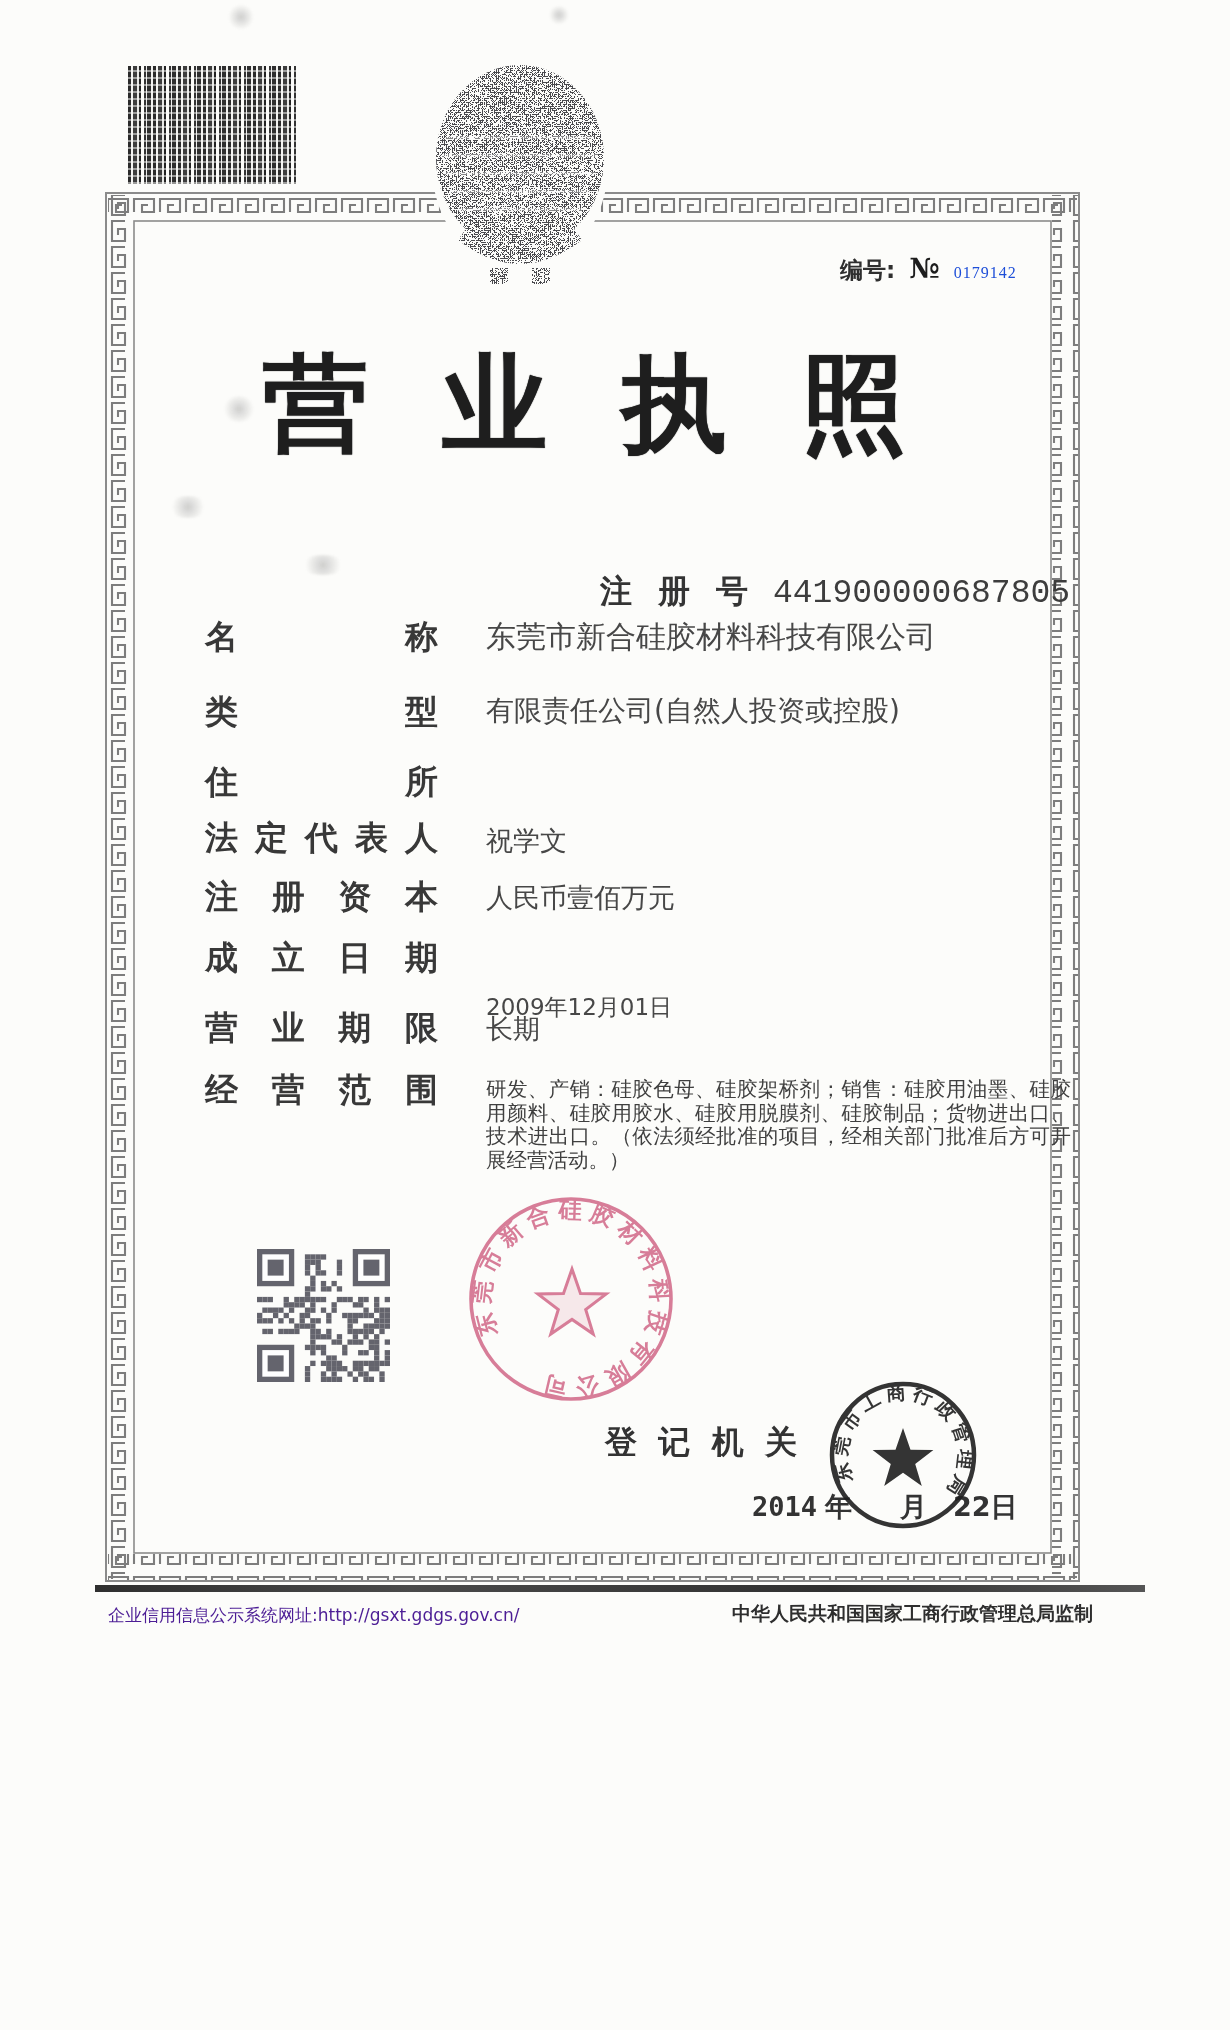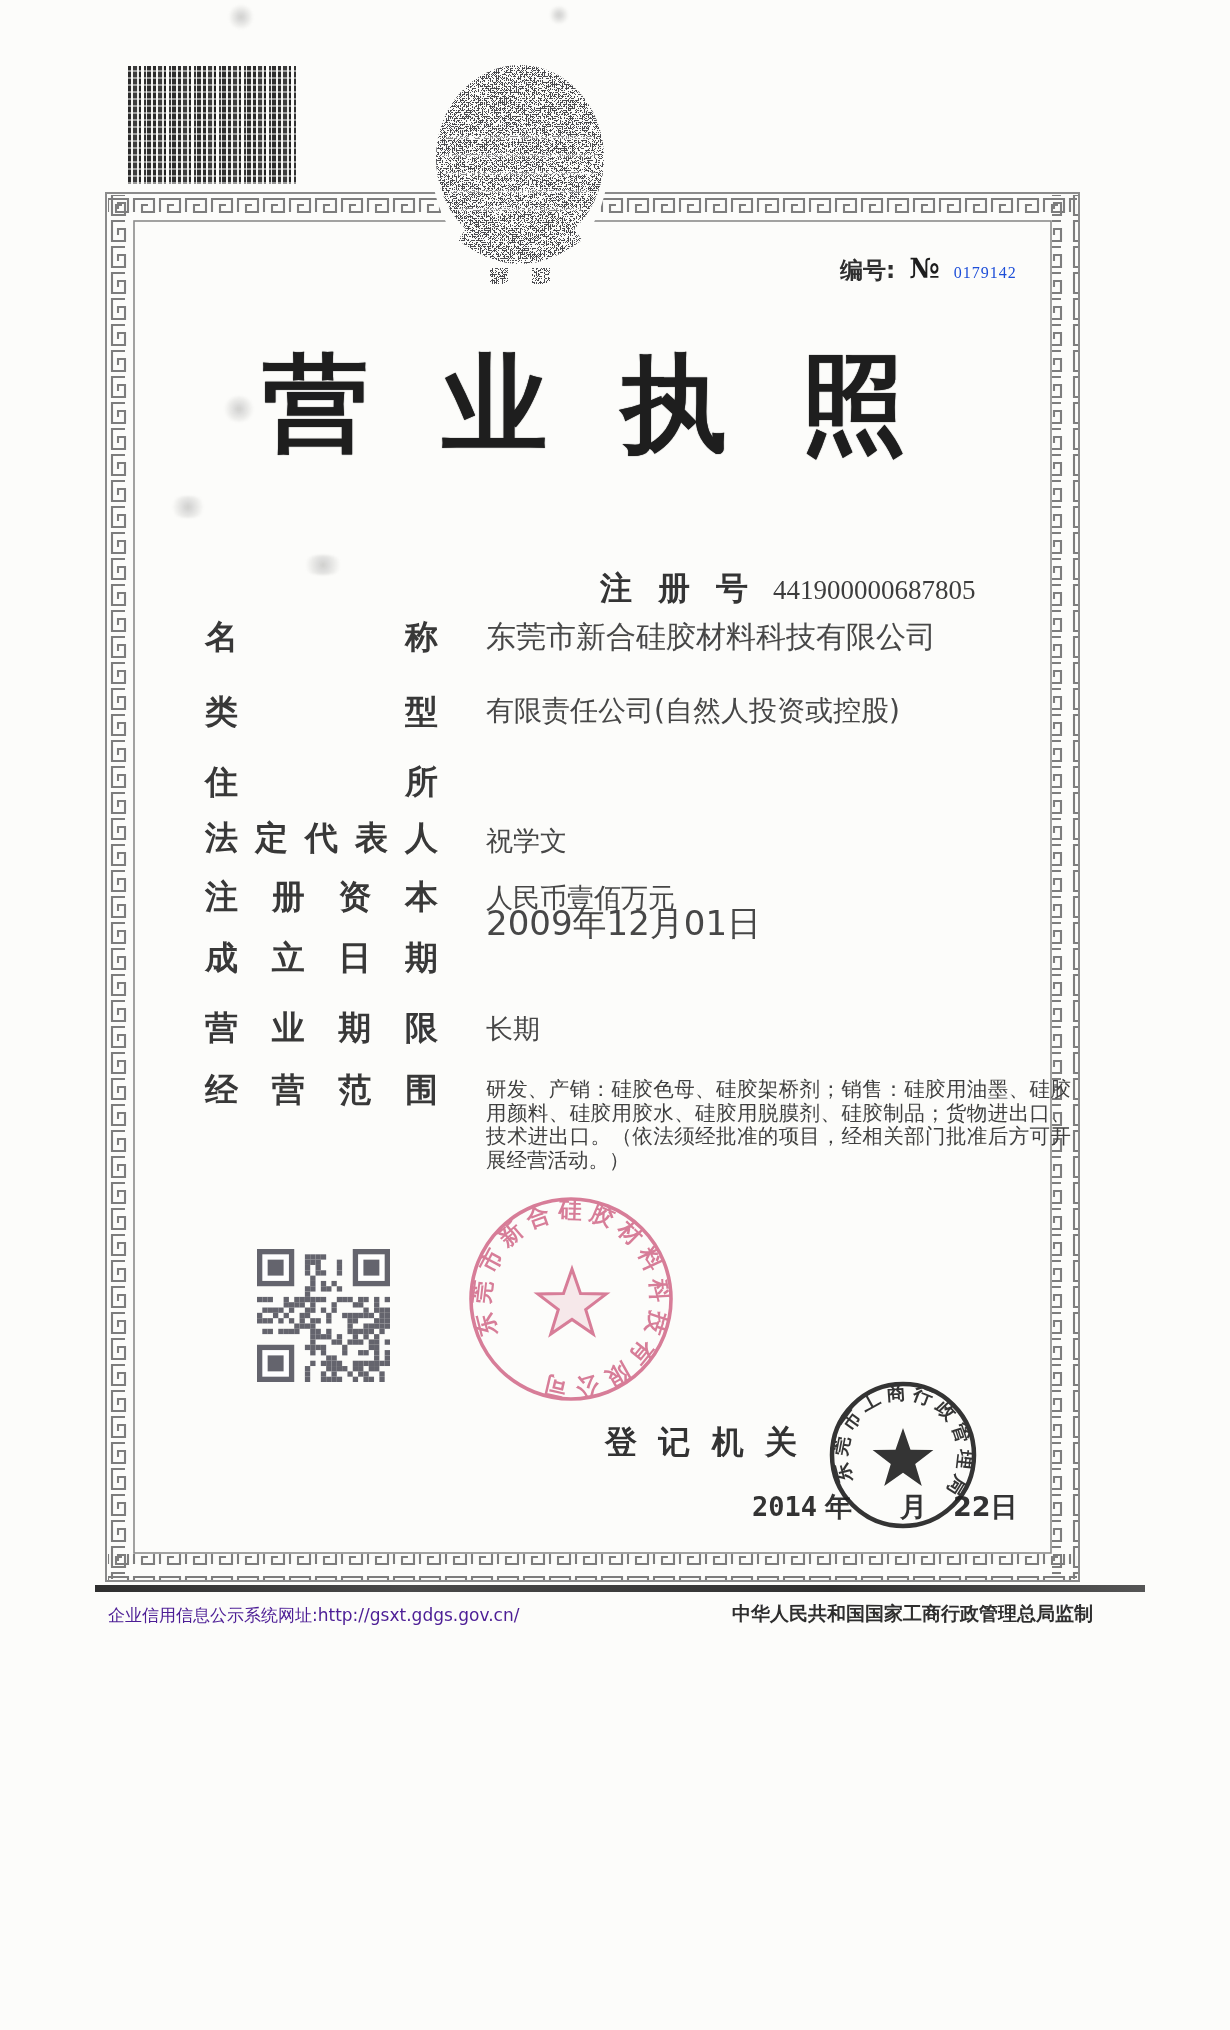--- a/index.html
+++ b/index.html
@@ -29,31 +29,31 @@
   
   .title{
     position:absolute;left:263px;top:336px;width:643px;
     display:flex;justify-content:space-between;
     font-size:105px;line-height:1.3;font-weight:700;color:var(--title-ink,#1e1e1e);
     text-shadow:0 0 1px #111;
   }
   
   .regno{position:absolute;left:600px;top:536px;display:flex;align-items:baseline;}
   .regno-label{width:148px;display:flex;justify-content:space-between;font-size:32px;font-weight:600;color:#343434;}
-  .regno-number{margin-left:25px;font-family:Liberation Serif, serif;font-size:27px;color:#3d3d3d;letter-spacing:0;margin-top:39px;}
+  .regno-number{margin-left:25px;font-family:Liberation Mono, monospace;font-size:33px;color:#3d3d3d;letter-spacing:0;margin-top:39px;}
   
   .lab{position:absolute;left:205px;width:233px;display:flex;justify-content:space-between;
        font-size:33px;line-height:40px;font-weight:600;color:#383838;}
   .val{position:absolute;left:486px;font-size:28px;line-height:34px;color:#474747;white-space:nowrap;}
   .lab.l0{top:617px}.lab.l1{top:692px}.lab.l2{top:762px}.lab.l3{top:818px}
   .lab.l4{top:877px}.lab.l5{top:938px}.lab.l6{top:1008px}.lab.l7{top:1070px}
   .val.v0{top:620px;font-size:30px}
   .val.v1{top:694px}.val.v2{top:764px}
   .val.v3{top:824px;font-size:27px}.val.v4{top:881px;font-size:27px}
-  .val.v5{top:906px;font-size:34px}.val.v6{top:1012px;font-size:27px}
+  .val.v5{top:990px;font-size:23px}.val.v6{top:1012px;font-size:27px}
   .val.v7{top:1078px;width:585px;font-size:20.5px;line-height:23.5px;white-space:normal;color:#3f3f3f;text-align:justify;}
   
   .qr{position:absolute;left:257px;top:1249px;opacity:.88;}
   
   .seal-red{position:absolute;left:465px;top:1193px;opacity:.82;}
   .seal-black{position:absolute;left:818px;top:1370px;opacity:.9;}
   
   .registrar{position:absolute;left:605px;top:1421px;width:192px;display:flex;justify-content:space-between;
              font-size:32px;font-weight:600;color:#333;}
   .date{position:absolute;left:752px;top:1489px;display:flex;align-items:baseline;font-size:27px;font-weight:600;color:#333;}

